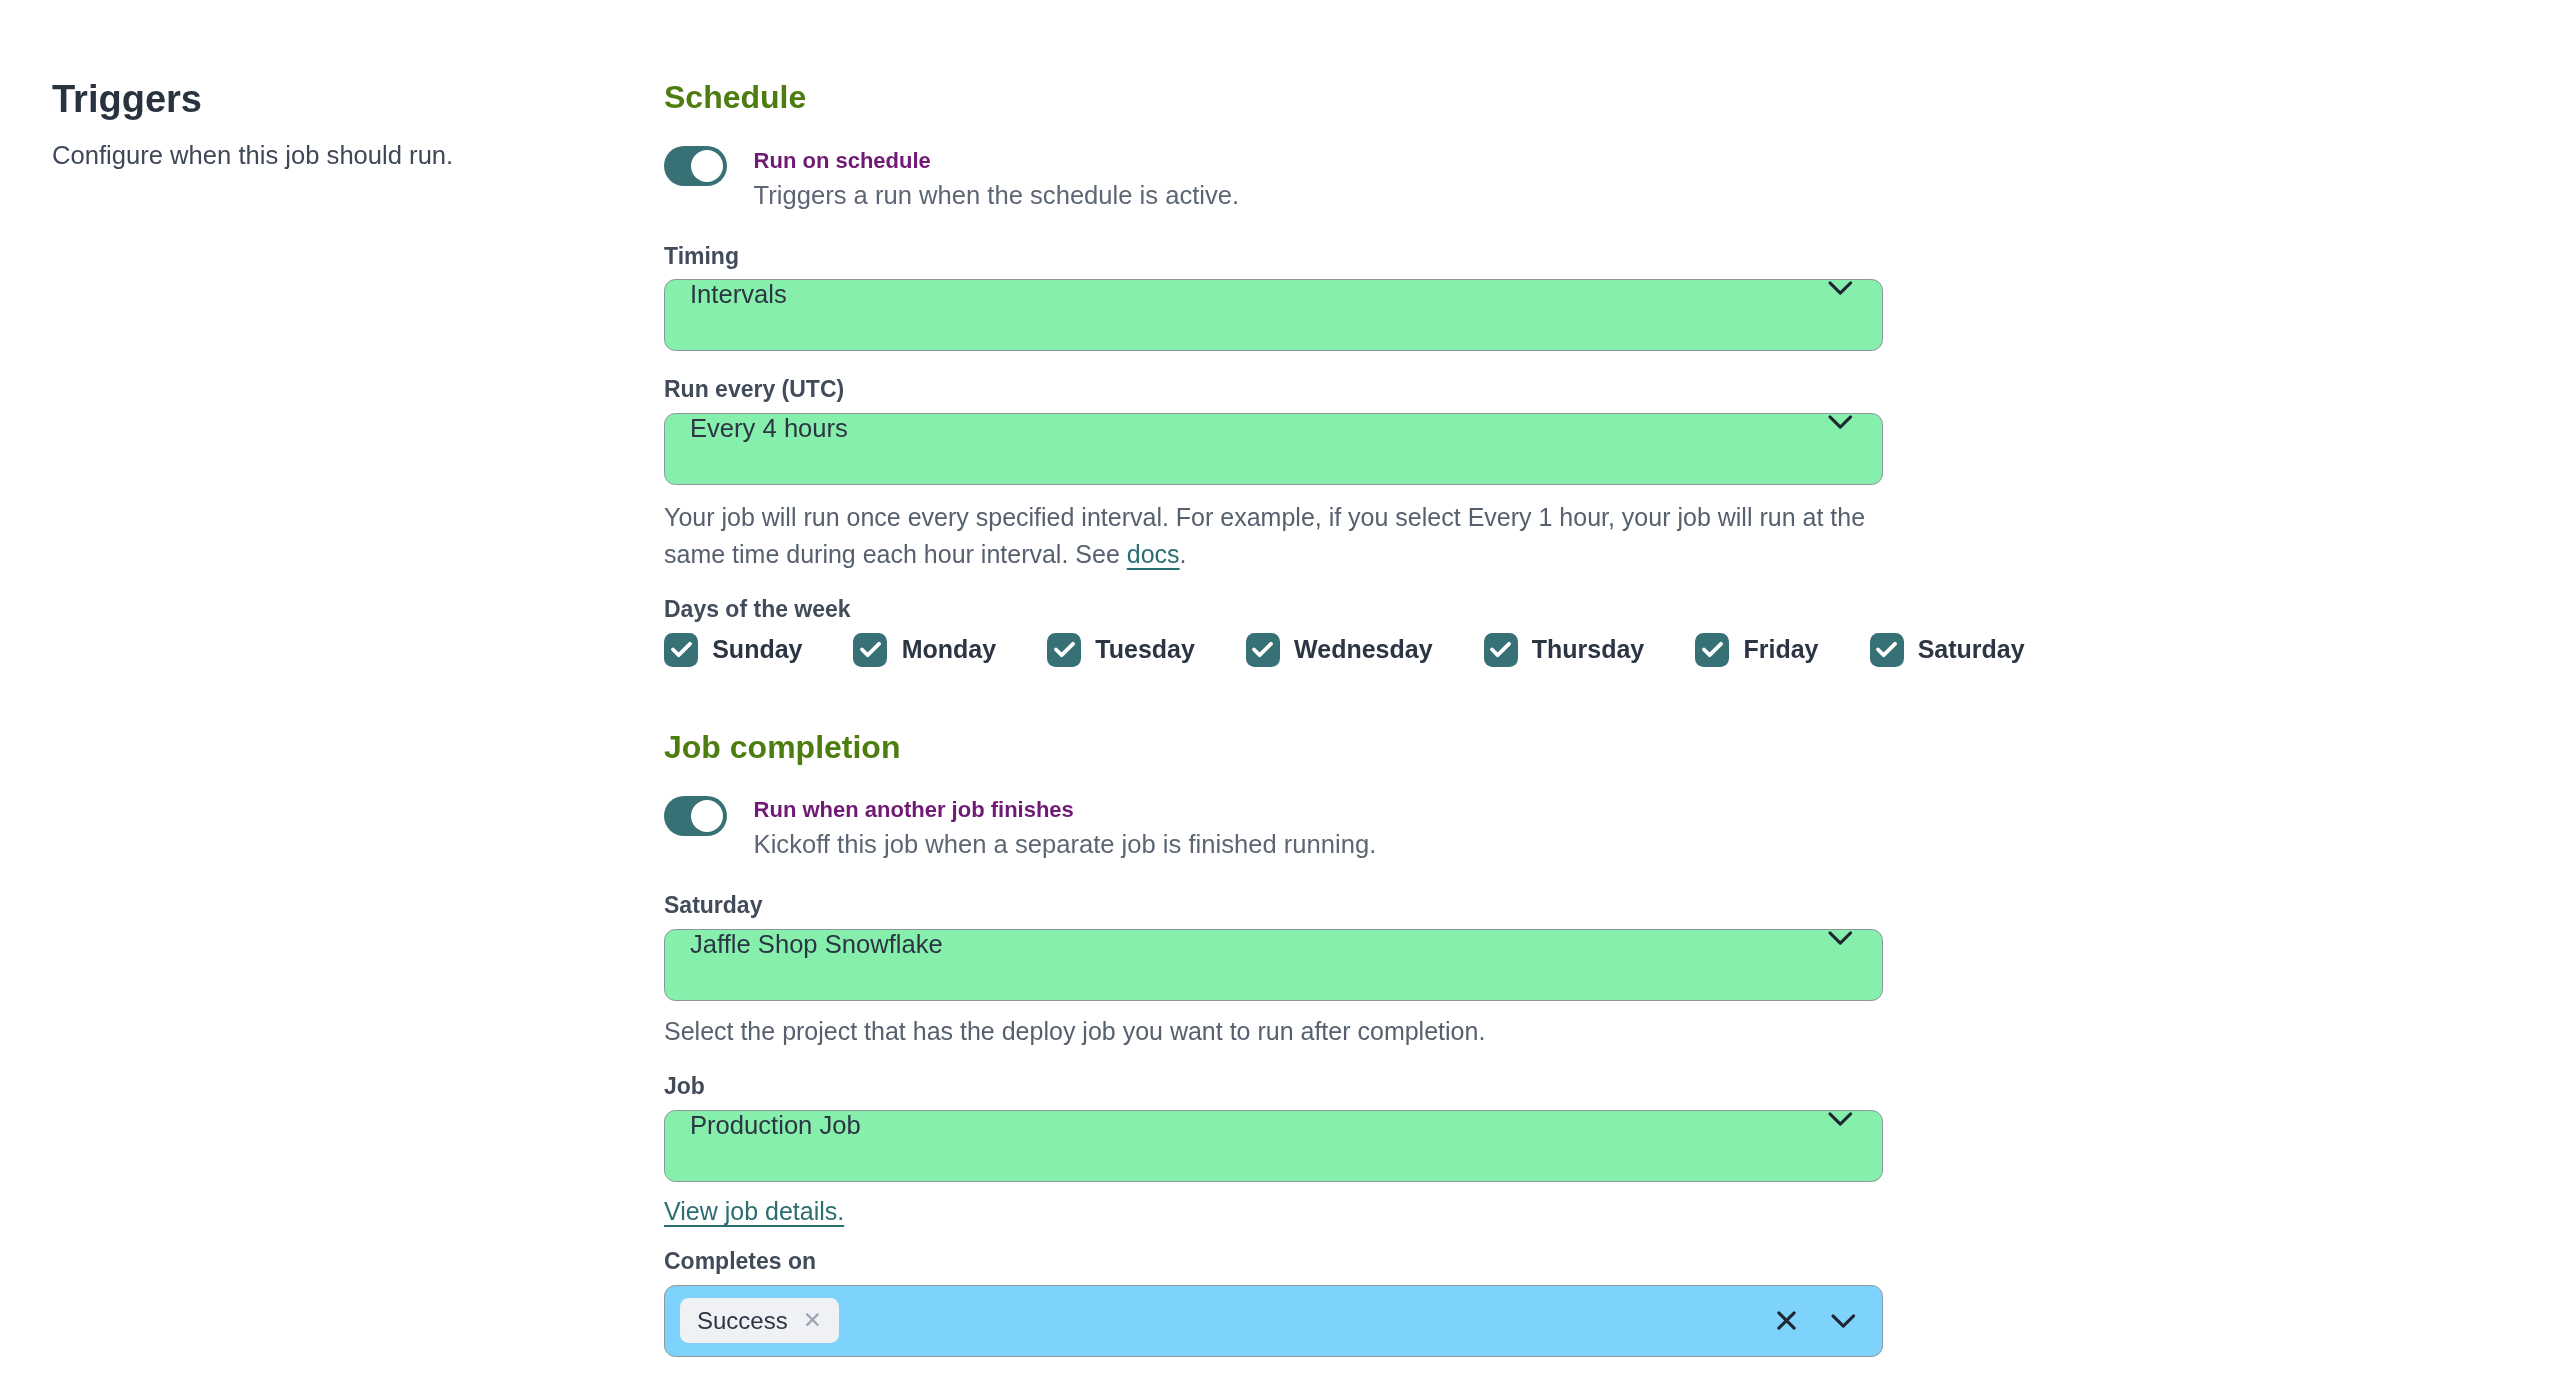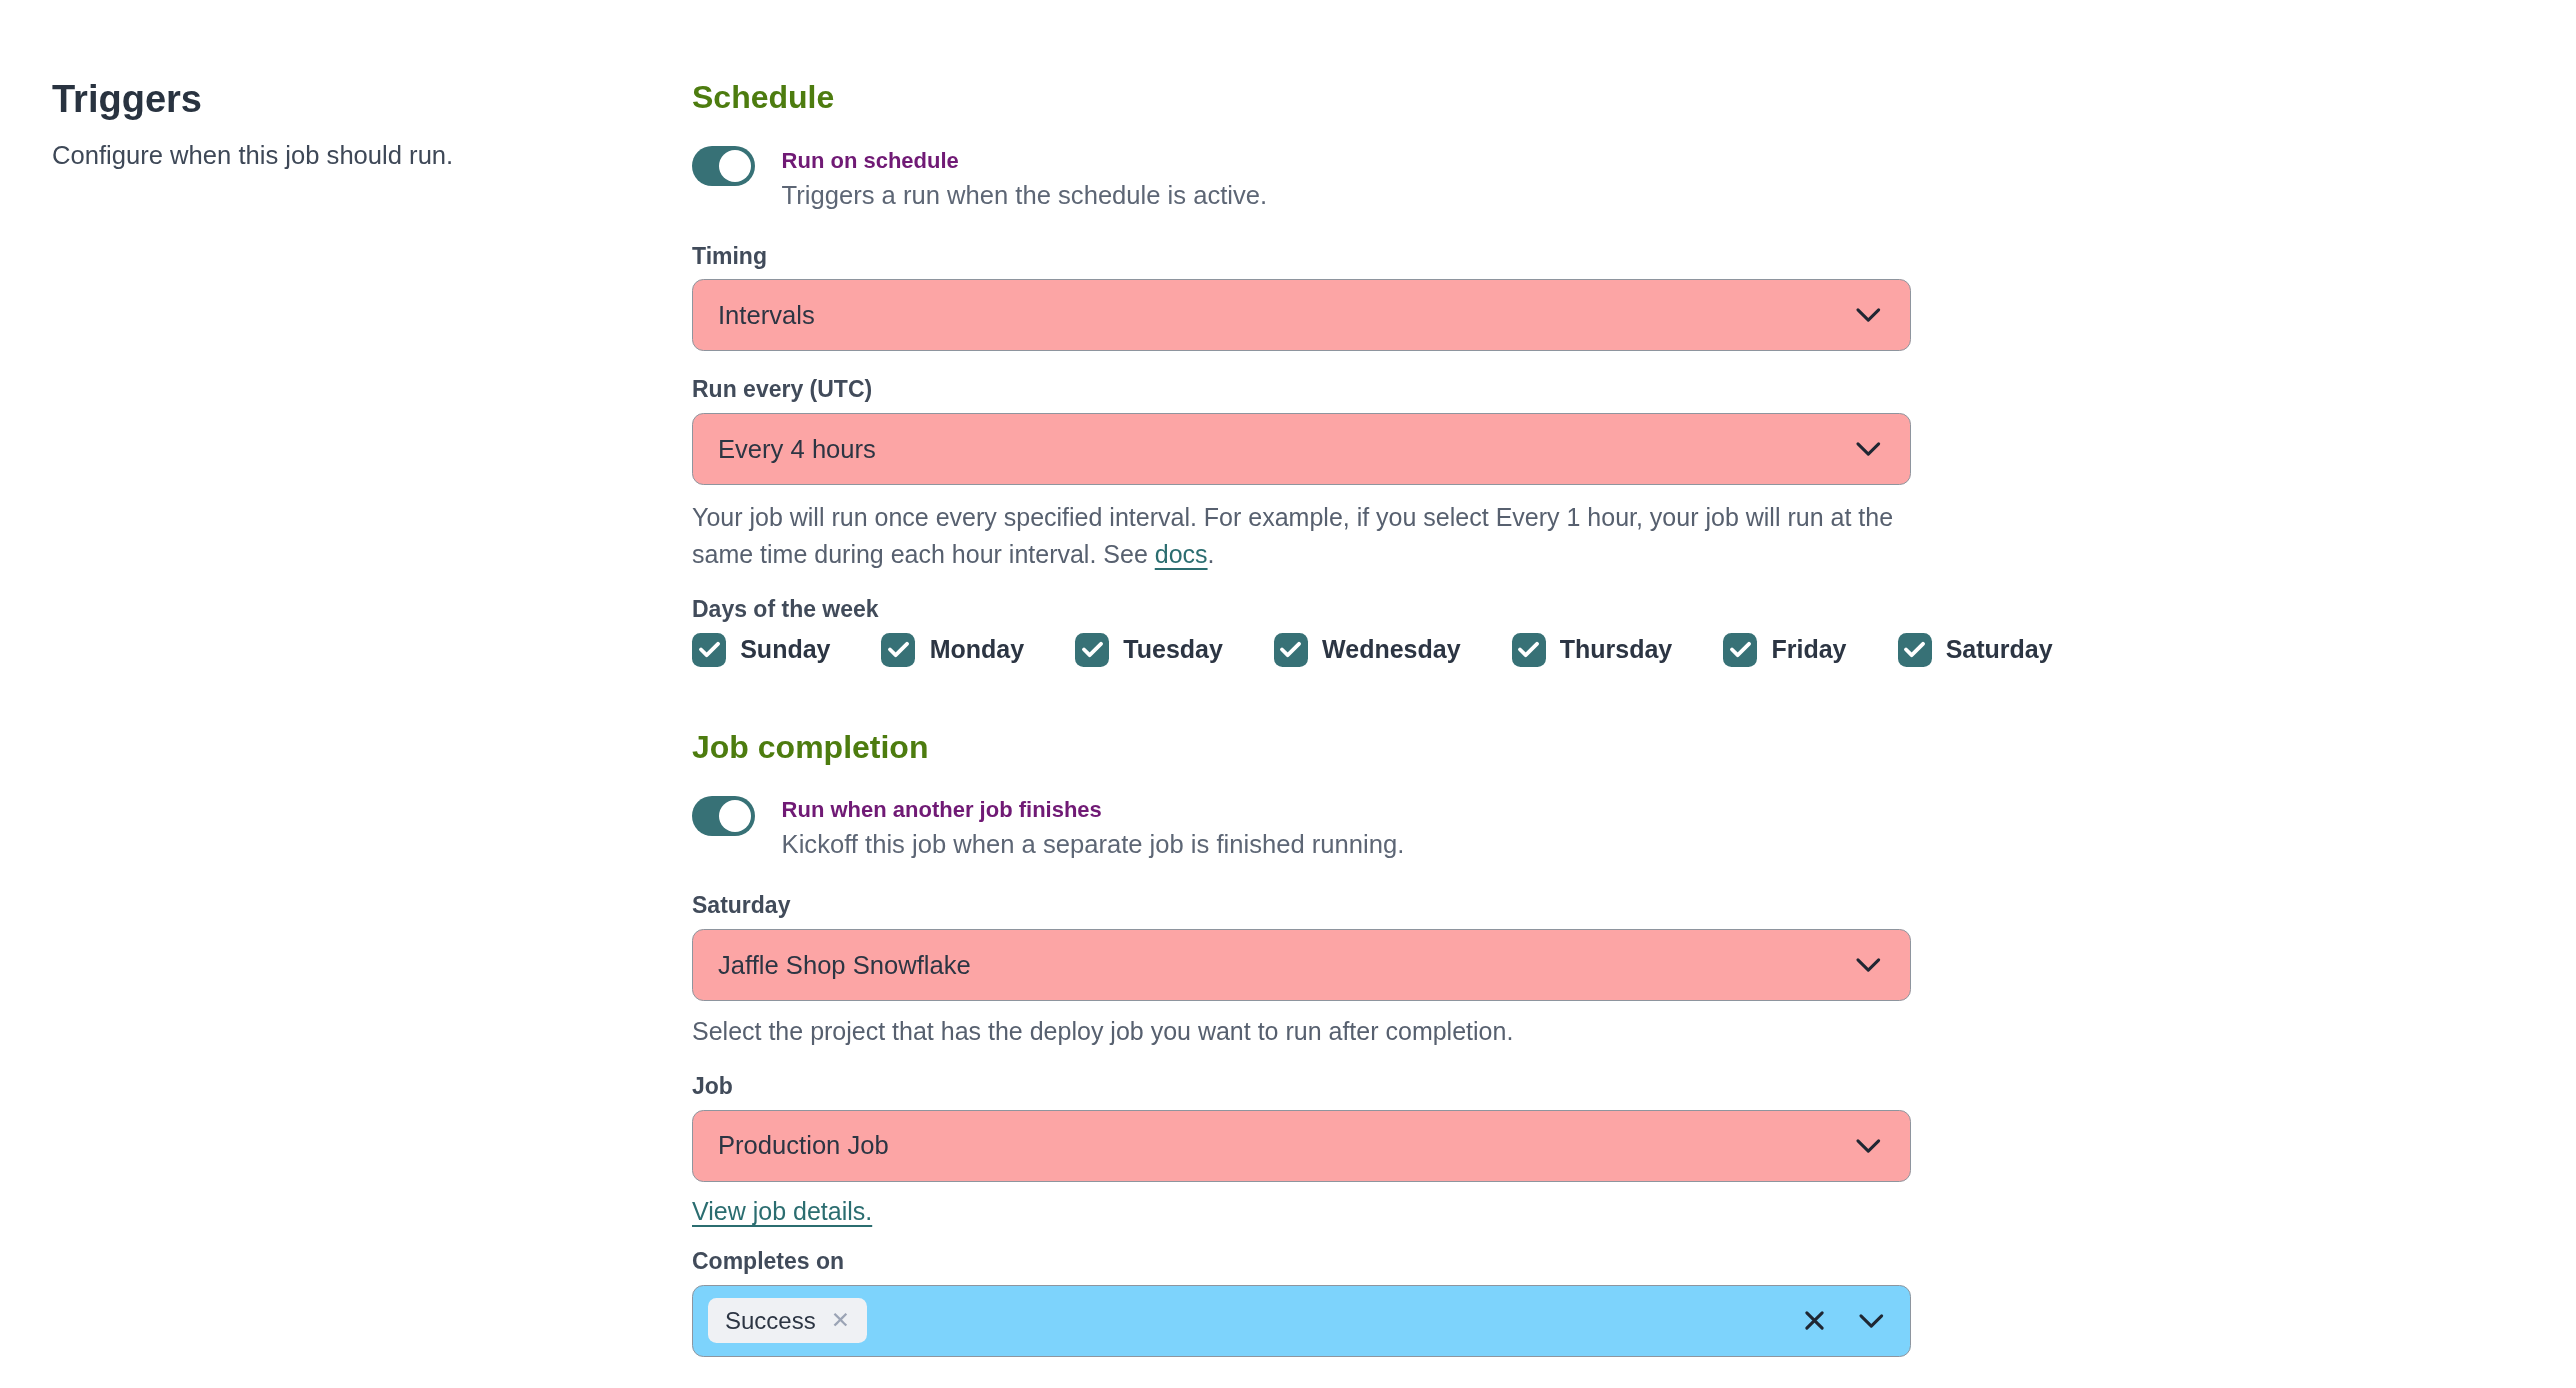--- a/index.html
+++ b/index.html
@@ -10,21 +10,20 @@
     width: 2576px;
     height: 1389px;
     font-family: "Liberation Sans", sans-serif;
     color: #2c3543;
   }
   .page {
     display: flex;
     align-items: flex-start;
     padding-top: 78px;
     width: 2576px;
-    gap: 28px;
   }
   
   .left-panel {
     width: 664px;
     padding-left: 52px;
     flex: 0 0 664px;
   }
   .left-panel h1 {
     margin: 0 0 19px 0;
     font-size: 38px;
@@ -97,27 +96,26 @@
   .field-label {
     display: block;
     font-size: 23px;
     line-height: 26.6px;
     font-weight: 700;
     color: #414b5a;
     margin-bottom: 10.4px;
   }
   .select {
     display: flex;
-    align-items: center;
     justify-content: space-between;
     width: 1219px;
     height: 72px;
     border: 1.9px solid #8e959e;
     border-radius: 11.4px;
-    background: #fca5a5;
+    background: #86efac;
     padding: 0 28.5px 0 25px;
     cursor: pointer;
   }
   .select-value {
     font-size: 25.6px;
     color: #2c3543;
   }
   .chevron { flex: 0 0 auto; }
 
   .help-text {

